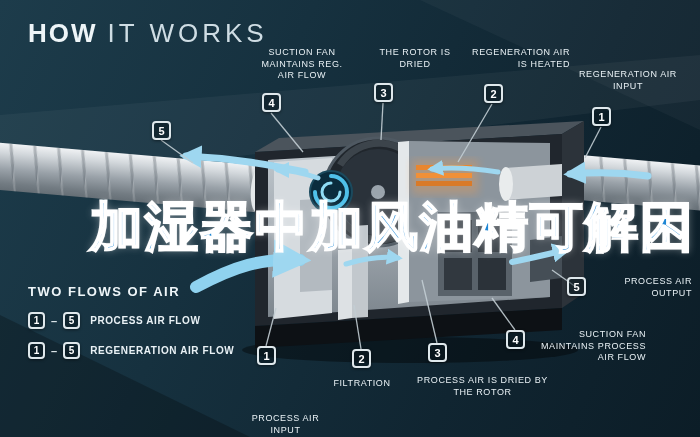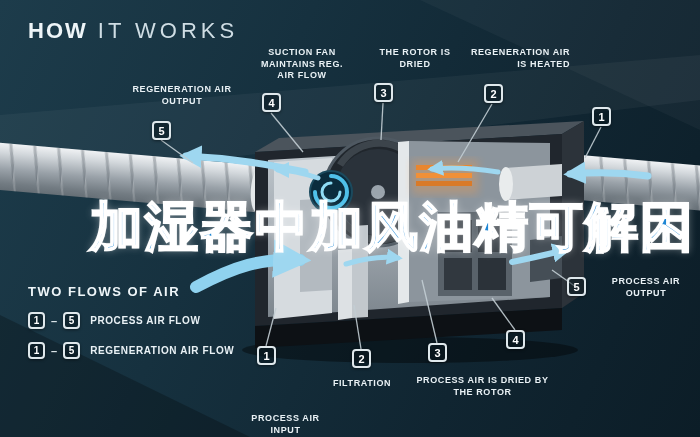--- a/index.html
+++ b/index.html
@@ -4,29 +4,29 @@
 <style>
   * { margin:0; padding:0; box-sizing:border-box; }
   html,body { width:700px; height:437px; overflow:hidden; background:#0c1d27; }
   .stage {
     position:relative; width:700px; height:437px; overflow:hidden;
     font-family:"Liberation Sans", sans-serif;
     background: linear-gradient(115deg,#1d3c4b 0%, #16313f 35%, #102531 70%, #0c1d27 100%);
   }
   svg.diagram { position:absolute; left:0; top:0; z-index:1; }
 
-  .title { position:absolute; left:28px; top:18px; z-index:6; font-size:22px; letter-spacing:2px; color:#eef5f8; white-space:nowrap; }
+  .title { position:absolute; left:28px; top:18px; z-index:6; font-size:26px; letter-spacing:2px; color:#eef5f8; white-space:nowrap; }
   .title .t-bold { font-weight:800; margin-right:10px; }
   .title .t-light { font-weight:300; color:#cfdde4; letter-spacing:4px; }
 
   .clabel {
-    position:absolute; z-index:6; font-size:9px; font-weight:bold; letter-spacing:0.6px;
+    position:absolute; z-index:6; font-size:9px; font-weight:normal; letter-spacing:0.6px;
     color:#e9f1f5; text-transform:uppercase; line-height:1.3; text-align:center;
   }
-  .clabel.la { text-align:center; }
+  .clabel.la { text-align:right; }
 
   .badge {
     position:absolute; z-index:6; width:19px; height:19px;
     border:2px solid #dfe8ec; border-radius:4px;
     background:rgba(8,22,30,0.55); color:#ffffff;
     font-size:11px; font-weight:bold;
     display:flex; align-items:center; justify-content:center;
     box-shadow:0 1px 3px rgba(0,0,0,0.45);
   }
   .badge.sm { position:static; display:inline-flex; width:17px; height:17px; font-size:10px; }
@@ -162,44 +162,45 @@
       <path d="M 437,343 L 422,280"></path>
       <path d="M 515,330 L 492,298"></path>
       <path d="M 576,287 L 552,270"></path>
     </g>
   </svg>
 
   <div class="title">
     <span class="t-bold">HOW</span><span class="t-light">IT WORKS</span>
   </div>
 
-  <div class="clabel" style="left:130px;top:84px;width:104px;">REGENERATION AIR OUTPUT</div>
   <div class="badge" style="left:152px;top:121px;">5</div>
 
   <div class="clabel" style="left:252px;top:47px;width:100px;">SUCTION FAN MAINTAINS REG. AIR FLOW</div>
   <div class="badge" style="left:262px;top:93px;">4</div>
 
   <div class="clabel" style="left:371px;top:47px;width:88px;">THE ROTOR IS DRIED</div>
   <div class="badge" style="left:374px;top:83px;">3</div>
 
   <div class="clabel" style="left:470px;top:47px;width:100px;text-align:right;">REGENERATION AIR IS HEATED</div>
   <div class="badge" style="left:484px;top:84px;">2</div>
 
+  <div class="clabel" style="left:578px;top:69px;width:100px;">REGENERATION AIR INPUT</div>
   <div class="badge" style="left:592px;top:107px;">1</div>
 
   <div class="badge" style="left:257px;top:346px;">1</div>
   <div class="clabel" style="left:238px;top:373px;width:95px;margin-top:40px;">PROCESS AIR INPUT</div>
 
   <div class="badge" style="left:352px;top:349px;">2</div>
   <div class="clabel" style="left:318px;top:378px;width:88px;">FILTRATION</div>
 
   <div class="badge" style="left:428px;top:343px;">3</div>
   <div class="clabel" style="left:415px;top:375px;width:135px;">PROCESS AIR IS DRIED BY THE ROTOR</div>
 
   <div class="badge" style="left:506px;top:330px;">4</div>
+  <div class="clabel la" style="left:534px;top:329px;width:112px;">SUCTION FAN MAINTAINS PROCESS AIR FLOW</div>
 
   <div class="badge" style="left:567px;top:277px;">5</div>
   <div class="clabel la" style="left:600px;top:276px;width:92px;">PROCESS AIR OUTPUT</div>
 
   <div class="legend">
     <div class="legend-heading">TWO FLOWS OF AIR</div>
     <div class="legend-row">
       <span class="badge sm">1</span>
       <span class="dash">–</span>
       <span class="badge sm">5</span>

